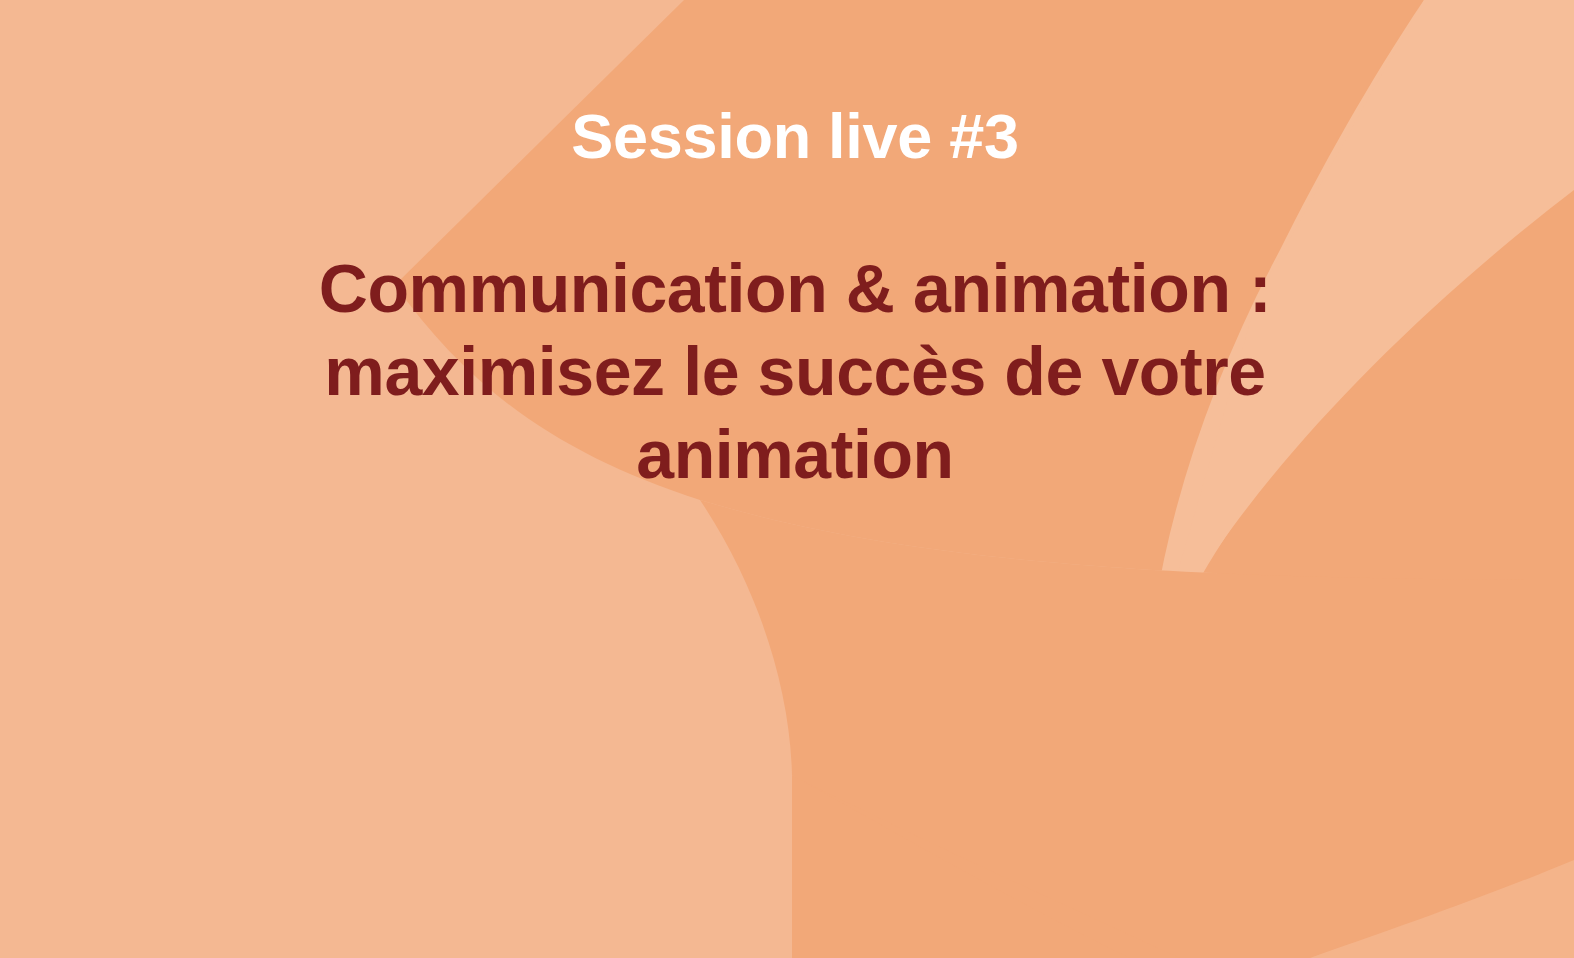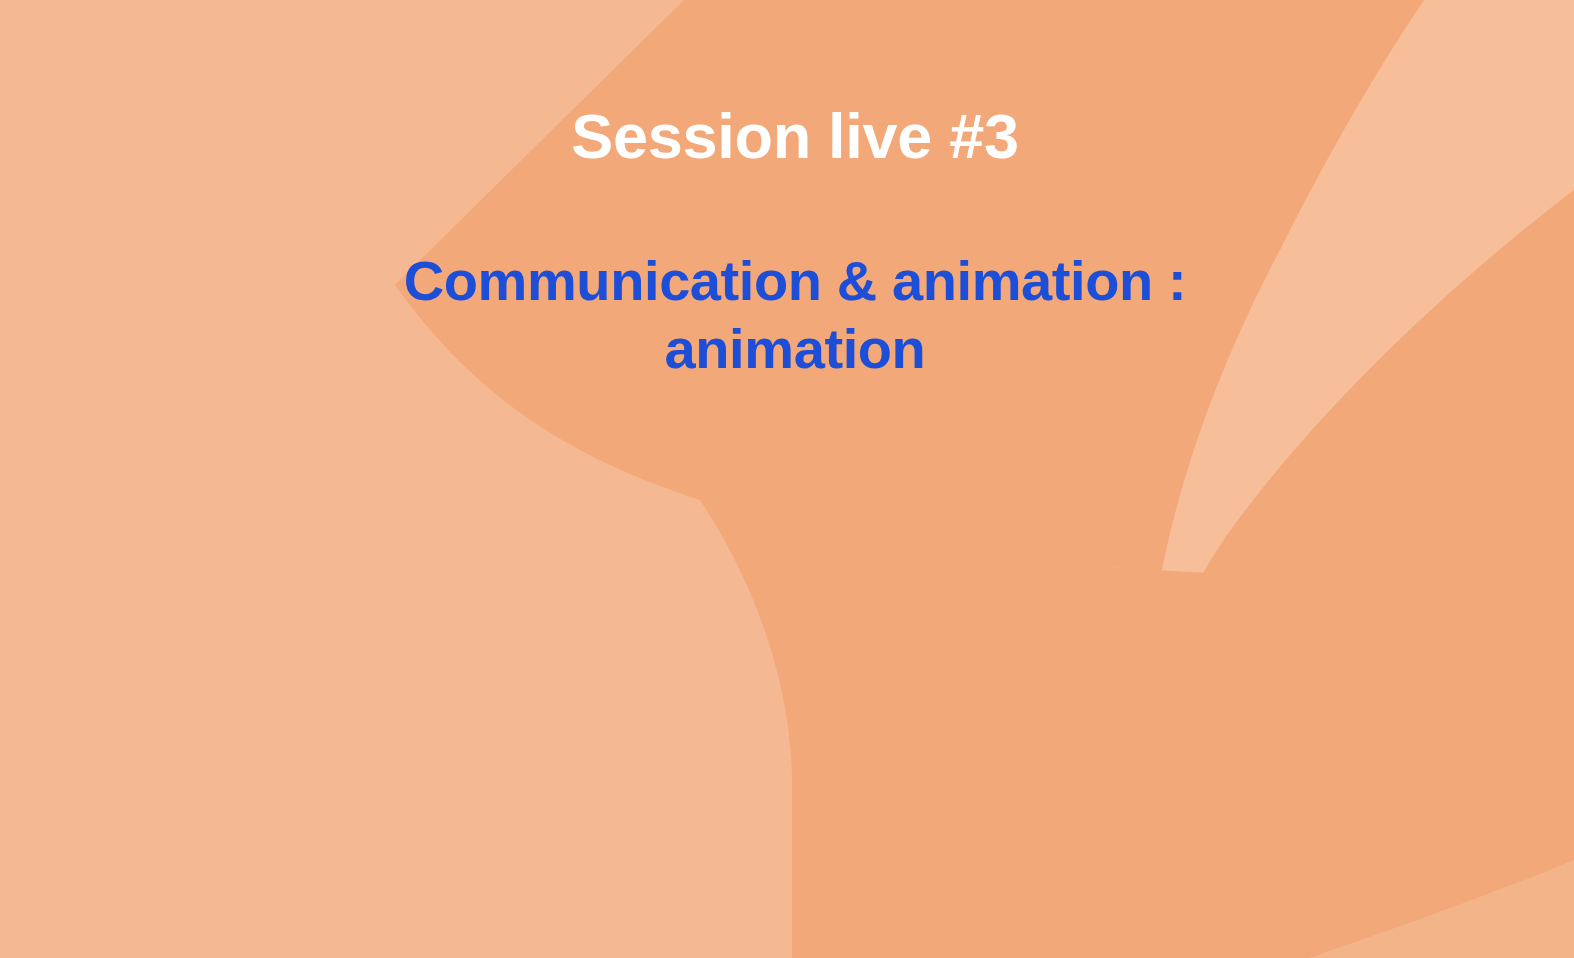--- a/index.html
+++ b/index.html
@@ -47,22 +47,22 @@
     font-size: 63px;
     font-weight: bold;
     line-height: 1.05;
     letter-spacing: -0.3px;
     text-align: center;
     margin: 0;
     width: 100%;
   }
 
   .slide-subtitle {
-    color: #1d4ed8;
-    font-size: 56px;
+    color: #7f1d1d;
+    font-size: 68px;
     font-weight: bold;
     line-height: 1.22;
     letter-spacing: -0.4px;
     text-align: center;
     margin: 4px;
     margin-top: 78px;
     width: 1215px;
   }
 
   .subtitle-line {
@@ -134,17 +134,18 @@
              C 1390 930 1490 895 1574 860
              Z"></path>
   </svg>
 
   <div class="content">
 
     <h1 class="slide-title">Session live #3</h1>
 
     <h2 class="slide-subtitle">
       <span class="subtitle-line">Communication &amp; animation :</span>
+      <span class="subtitle-line">maximisez le succès de votre</span>
       <span class="subtitle-line">animation</span>
     </h2>
 
   </div>
 </div>
 
 </body></html>

